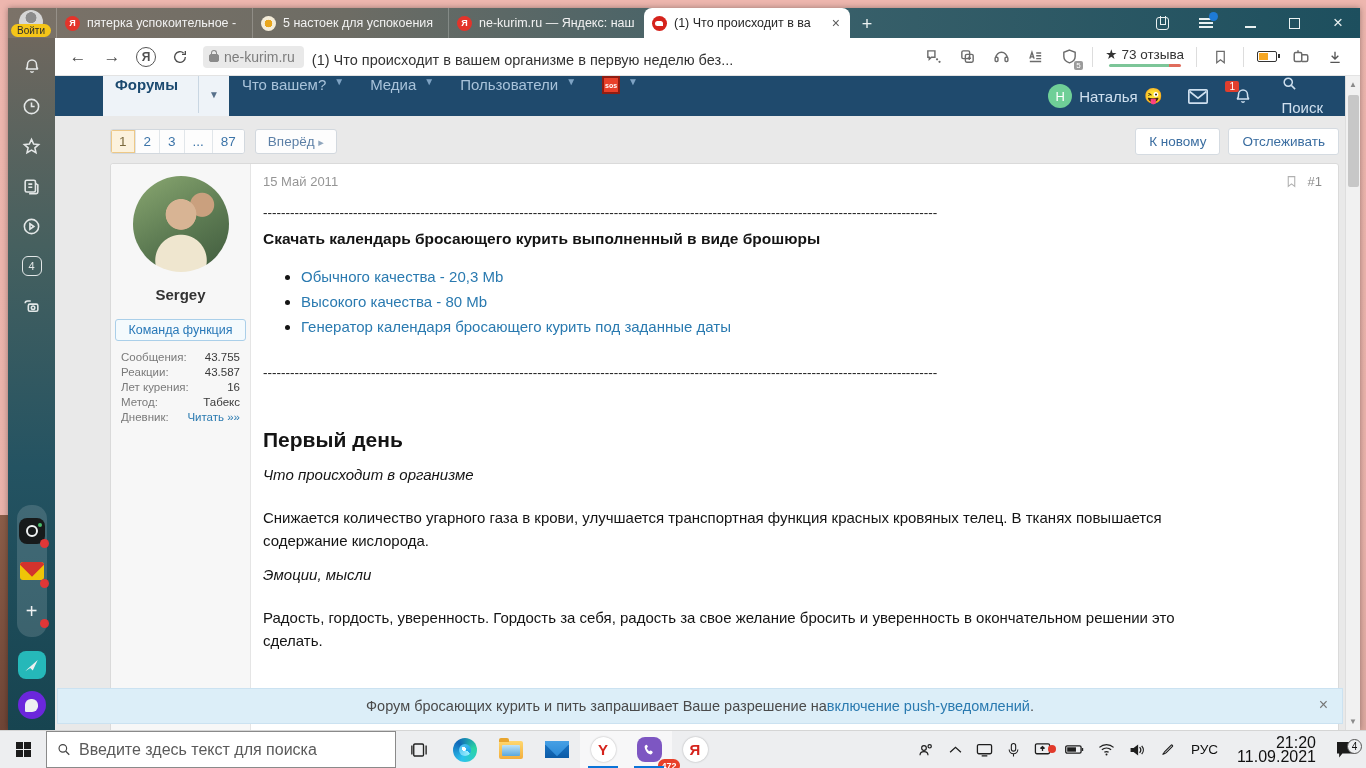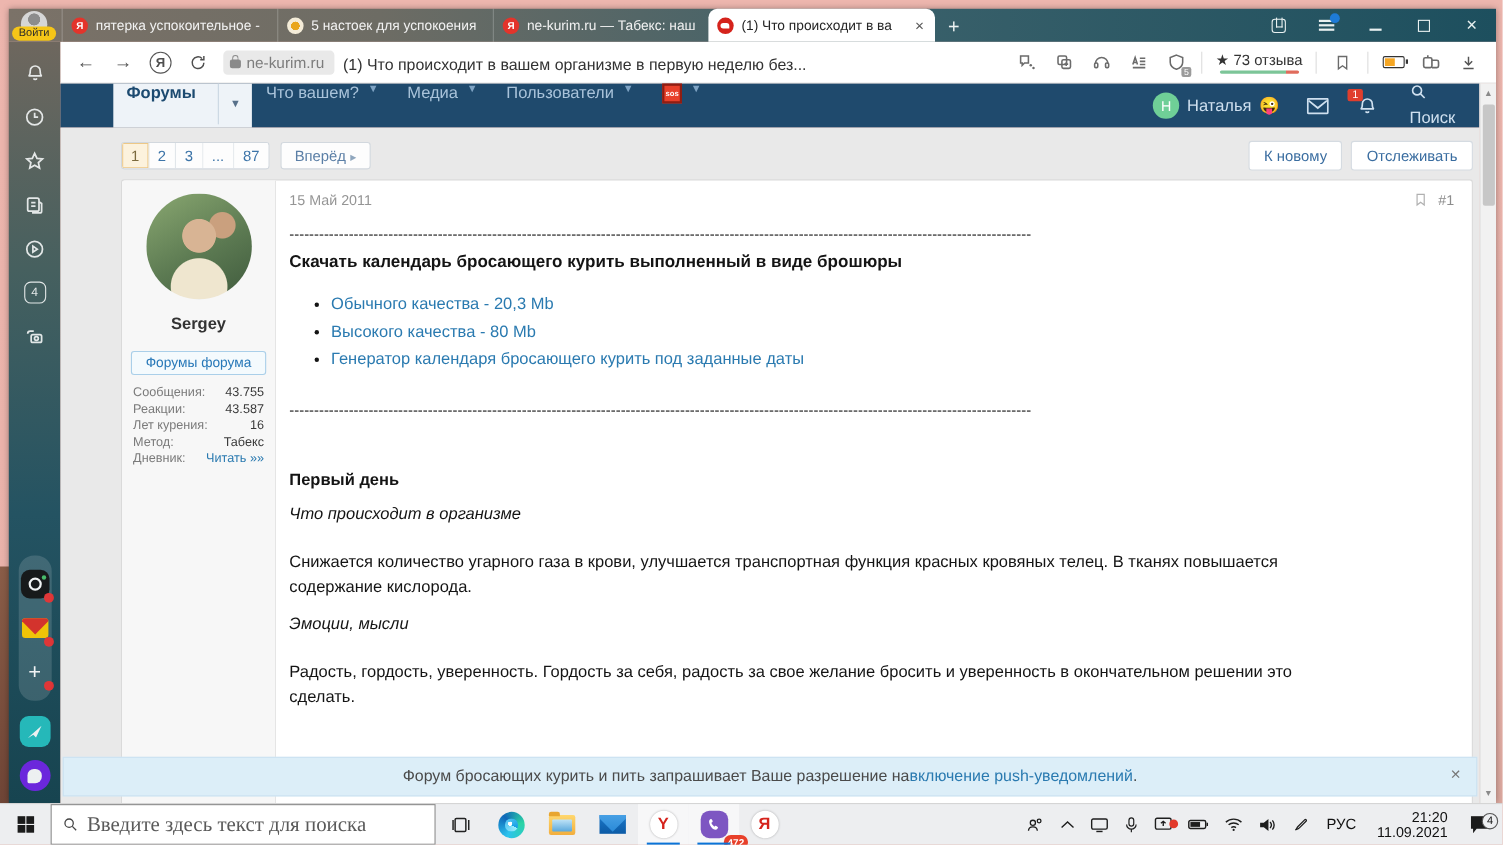--- a/index.html
+++ b/index.html
@@ -168,41 +168,41 @@
   .post-head { display:flex; align-items:center; font-size:13px; color:#959595; }
   .ph-spacer { flex:1; }
   .ph-num { margin-left:10px; color:#8d8d8d; }
   .divider { margin-top:16px; width:745px; white-space:nowrap; overflow:hidden;
     font-size:13.5px; color:#141414; letter-spacing:0; }
   .post-title { margin-top:10px; font-size:15.5px; font-weight:bold; color:#141414; }
   .post-links { margin:16px 0 0 38px; }
   .post-links li { font-size:15px; line-height:25px; color:#141414; }
   .post-links a { color:#2a7ab0; text-decoration:none; }
   .divider2 { margin-top:26px; }
-  .day-h { margin-top:48px; font-size:15px; font-weight:bold; color:#141414; }
+  .day-h { margin-top:48px; font-size:21px; font-weight:bold; color:#141414; }
   .em { margin-top:14px; font-size:15px; font-style:italic; color:#141414; }
   .para { margin-top:24px; font-size:15px; line-height:22.5px; color:#141414; max-width:952px; }
 
   
   .push-banner { position:absolute; left:2px; right:2px; bottom:6px; height:36px; background:#dceef8;
     border:1px solid #cbe2f1; display:flex; align-items:center; justify-content:center;
     font-size:14.5px; color:#4a4a4a; }
   .push-banner a { color:#2a7ab0; text-decoration:none; }
   .pb-close { position:absolute; right:14px; top:7px; color:#777; font-size:16px; }
 
   
   .taskbar { position:absolute; left:0; right:0; bottom:0; height:38px; background:#edeef0;
     border-top:1px solid #d5d5d5; display:flex; align-items:stretch; }
   .tb-start { width:48px; display:flex; align-items:center; justify-content:center; }
   .winlogo { width:15px; height:15px; display:grid; grid-template-columns:7px 7px; grid-gap:1px; }
   .winlogo i { background:#1b1b1b; }
   .tsearch { width:350px; background:#fff; border:1px solid #8a8a8a; display:flex; align-items:center;
     gap:8px; padding:0 10px; margin:0; }
-  .tsearch input { border:none; outline:none; font-size:19px; width:100%; background:transparent;
-    font-family:Liberation Serif, serif; color:#333; }
+  .tsearch input { border:none; outline:none; font-size:16px; width:100%; background:transparent;
+    font-family:Liberation Sans, sans-serif; color:#333; }
   .tsearch input::placeholder { color:#5a5a5a; }
   .tb-ico { width:46px; display:flex; align-items:center; justify-content:center; position:relative; }
   .tb-ico.active::after { content:""; position:absolute; left:8px; right:8px; bottom:0; height:2.5px; background:#0a74d8; }
   .tb-ico.active { background:rgba(255,255,255,.55); }
   .edge-c { width:24px; height:24px; border-radius:50%;
     background:conic-gradient(from 200deg,#2cc3ee,#0f67b8,#2bd4a4,#2cc3ee); position:relative; }
   .edge-c::after { content:""; position:absolute; left:6px; top:6px; width:12px; height:12px;
     border-radius:50%; background:radial-gradient(circle at 40% 40%, #fff 18%, transparent 20%),
     conic-gradient(from 120deg,#9ef,#16a0e6); }
   .folder { width:24px; height:18px; border-radius:2px; position:relative;
@@ -222,21 +222,21 @@
   .viber-badge { position:absolute; right:-8px; bottom:-4px; background:#e8402a; color:#fff;
     font-size:9px; padding:1.5px 3.5px; border-radius:8px; font-weight:bold; }
   .ya-app { width:25px; height:25px; border-radius:50%; background:#fff; color:#d5231c;
     display:flex; align-items:center; justify-content:center; font-weight:bold; font-size:15px;
     box-shadow:0 0 2px rgba(0,0,0,.3); }
   .tb-spacer { flex:1; }
   .tray { display:flex; align-items:center; }
   .tray-ico { padding:0 7px; color:#1e1e1e; display:flex; align-items:center; position:relative; font-size:13px; }
   .reddot { position:absolute; right:2px; bottom:4px; width:8px; height:8px; border-radius:50%; background:#e23a2b; }
   .lang { font-size:13.5px; padding:0 9px; color:#111; }
-  .clockbox { text-align:right; font-size:13px; color:#111; line-height:14px; padding:0 10px; }
+  .clockbox { text-align:right; font-size:16px; color:#111; line-height:14px; padding:0 10px; }
   .notifico { width:40px; display:flex; align-items:center; justify-content:center; position:relative; }
   .notif-sq { width:18px; height:16px; background:#1b1b1b; clip-path:polygon(0 0,100% 0,100% 75%,30% 75%,12% 100%,12% 75%,0 75%); position:relative; }
   .notif-badge { position:absolute; right:4px; bottom:4px; width:15px; height:15px; border:1.3px solid #555;
     background:#edeef0; border-radius:50%; font-size:10px; display:flex; align-items:center; justify-content:center; color:#111; }
   svg { display:block; }
 </style>
 </head>
 <body>
 
 <div class="floor-strip"></div>
@@ -251,21 +251,21 @@
     <div class="tab">
       <span class="favicon fav-ya">Я</span>
       <span class="tab-title">пятерка успокоительное -</span>
     </div>
     <div class="tab">
       <span class="favicon fav-flower"></span>
       <span class="tab-title">5 настоек для успокоения</span>
     </div>
     <div class="tab">
       <span class="favicon fav-ya">Я</span>
-      <span class="tab-title">ne-kurim.ru — Табекс: наш</span>
+      <span class="tab-title">ne-kurim.ru — Яндекс: наш</span>
     </div>
     <div class="tab active">
       <span class="favicon fav-nk"></span>
       <span class="tab-title">(1) Что происходит в ва</span>
       <span class="tab-close">×</span>
     </div>
     <div class="newtab">+</div>
     <div class="tabbar-spacer"></div>
     <div class="winctrls">
       <div class="wbtn">
@@ -520,21 +520,21 @@
               </div>
               <div class="pag-spacer"></div>
               <div class="btn-light">К новому</div>
               <div class="btn-light">Отслеживать</div>
             </div>
 
             <div class="post">
               <div class="usercol">
                 <div class="avatar-photo"></div>
                 <div class="username">Sergey</div>
-                <div class="staff-badge">Форумы форума</div>
+                <div class="staff-badge">Команда функция</div>
                 <div class="stats">
                   <div class="stat-row">
                     <span class="sl">Сообщения:</span>
                     <span class="sv">43.755</span>
                   </div>
                   <div class="stat-row">
                     <span class="sl">Реакции:</span>
                     <span class="sv">43.587</span>
                   </div>
                   <div class="stat-row">

